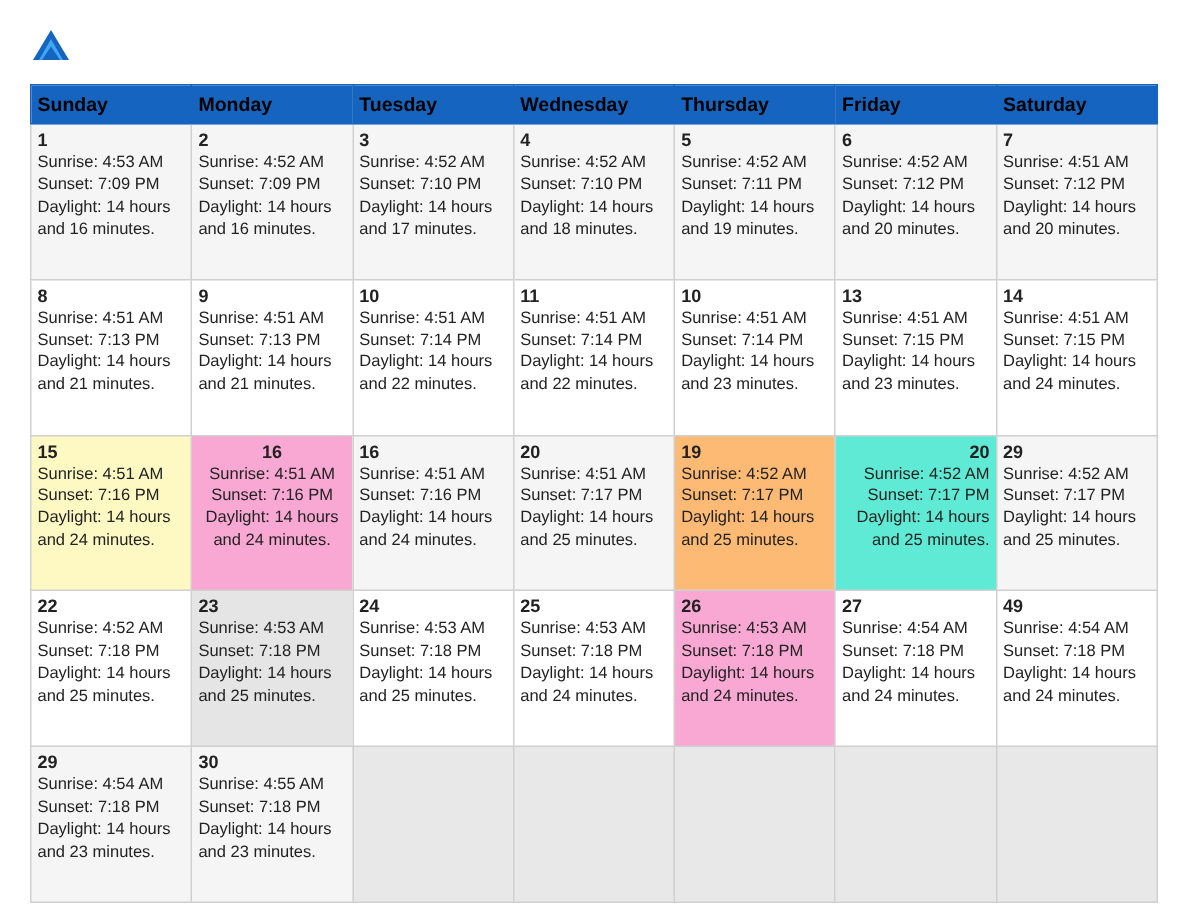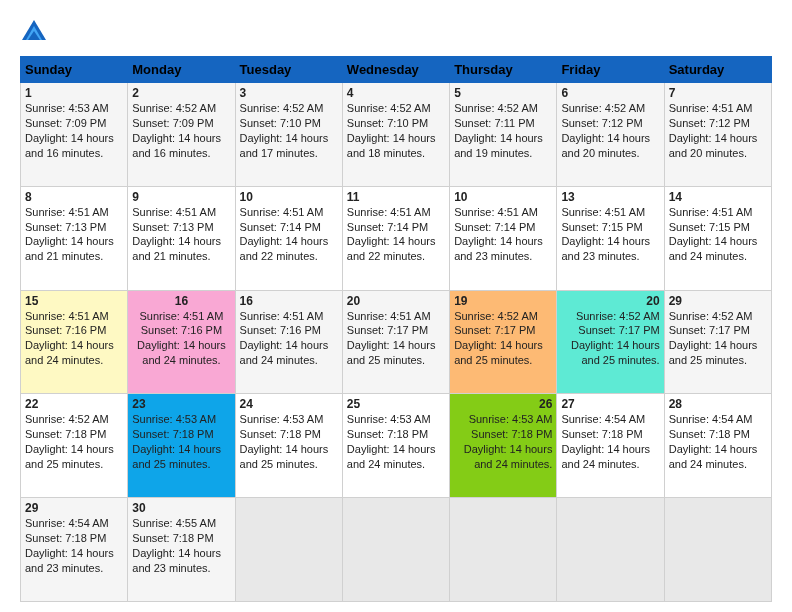--- a/index.html
+++ b/index.html
@@ -226,42 +226,42 @@
           <td style="background-color: rgb(245, 245, 245);">
             <span class="day-num">29</span>
             <div class="cell-text">Sunrise: 4:52 AM<br>Sunset: 7:17 PM<br>Daylight: 14 hours and 25 minutes.</div>
           </td>
         </tr>
         <tr style="background-color: rgb(255, 255, 255);">
           <td style="background-color: rgb(255, 255, 255);">
             <span class="day-num">22</span>
             <div class="cell-text">Sunrise: 4:52 AM<br>Sunset: 7:18 PM<br>Daylight: 14 hours and 25 minutes.</div>
           </td>
-          <td style="background-color: #0ea5e9;">
+          <td style="background-color: #e5e5e5;">
             <span class="day-num">23</span>
             <div class="cell-text">Sunrise: 4:53 AM<br>Sunset: 7:18 PM<br>Daylight: 14 hours and 25 minutes.</div>
           </td>
           <td style="background-color: rgb(255, 255, 255);">
             <span class="day-num">24</span>
             <div class="cell-text">Sunrise: 4:53 AM<br>Sunset: 7:18 PM<br>Daylight: 14 hours and 25 minutes.</div>
           </td>
           <td style="background-color: rgb(255, 255, 255);">
             <span class="day-num">25</span>
             <div class="cell-text">Sunrise: 4:53 AM<br>Sunset: 7:18 PM<br>Daylight: 14 hours and 24 minutes.</div>
           </td>
-          <td style="background-color: #84cc16; text-align: right;">
+          <td style="background-color: #f9a8d4;">
             <span class="day-num">26</span>
             <div class="cell-text">Sunrise: 4:53 AM<br>Sunset: 7:18 PM<br>Daylight: 14 hours and 24 minutes.</div>
           </td>
           <td style="background-color: rgb(255, 255, 255);">
             <span class="day-num">27</span>
             <div class="cell-text">Sunrise: 4:54 AM<br>Sunset: 7:18 PM<br>Daylight: 14 hours and 24 minutes.</div>
           </td>
           <td style="background-color: rgb(255, 255, 255);">
-            <span class="day-num">28</span>
+            <span class="day-num">49</span>
             <div class="cell-text">Sunrise: 4:54 AM<br>Sunset: 7:18 PM<br>Daylight: 14 hours and 24 minutes.</div>
           </td>
         </tr>
         <tr style="background-color: rgb(245, 245, 245);">
           <td style="background-color: rgb(245, 245, 245);">
             <span class="day-num">29</span>
             <div class="cell-text">Sunrise: 4:54 AM<br>Sunset: 7:18 PM<br>Daylight: 14 hours and 23 minutes.</div>
           </td>
           <td style="background-color: rgb(245, 245, 245);">
             <span class="day-num">30</span>

